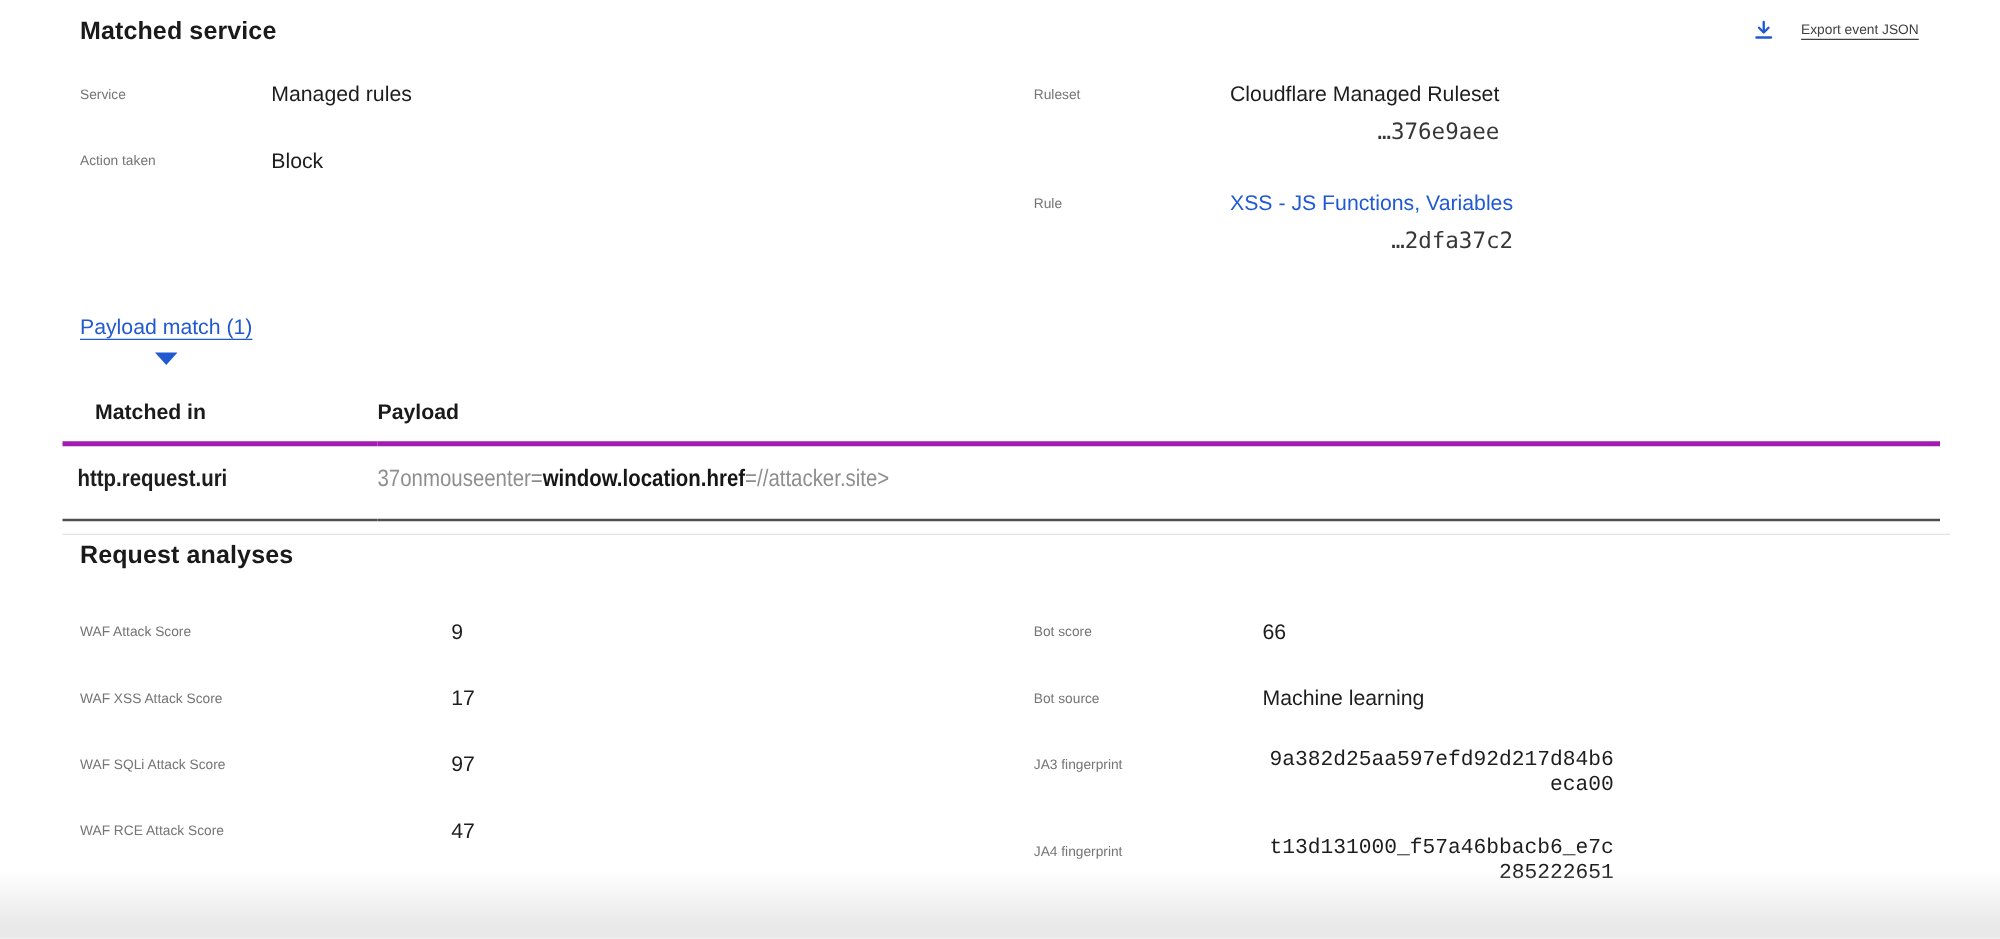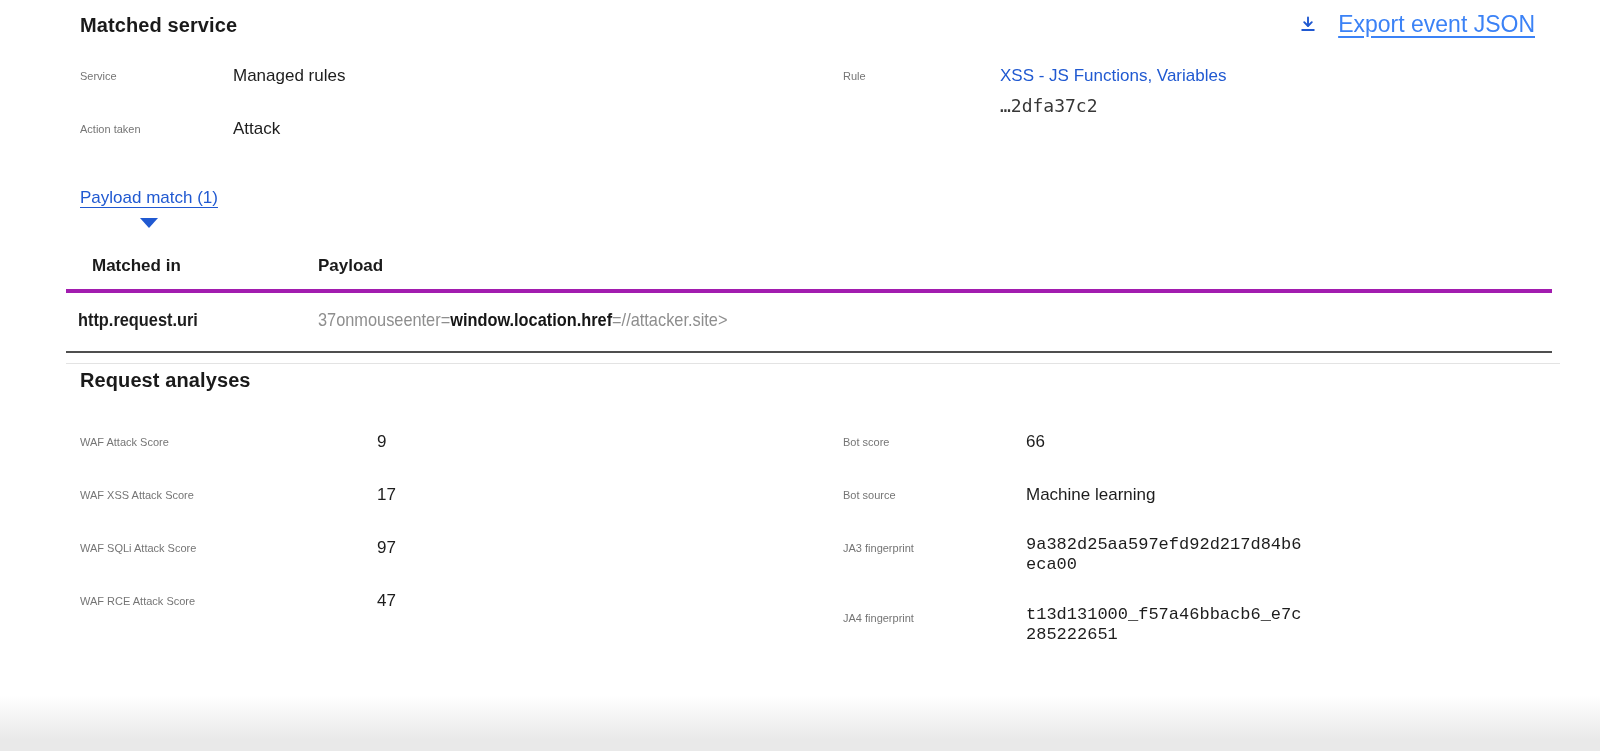--- a/index.html
+++ b/index.html
@@ -6,42 +6,42 @@
   html, body { background: #ffffff; }
   body {
     width: 1600px; height: 751px;
     font-family: "Liberation Sans", sans-serif;
     color: #1d1d1d;
     overflow: hidden;
   }
   .page {
     position: relative;
     width: 1600px; height: 751px;
-    padding: 13px 65px 0 80px;
+    padding: 13px 65px 0 64px;
     background: #ffffff;
   }
 
   
   .header-row { display: flex; justify-content: space-between; align-items: flex-start; }
   h2.section-title { font-size: 20px; line-height: 24px; font-weight: 700; color: #1a1a1a; letter-spacing: .1px; }
   .export-link {
     display: flex; align-items: center; gap: 21px;
-    color: #3b82f6; font-size: 23px; line-height: 22px;
+    color: #404040; font-size: 11px; line-height: 22px;
     text-decoration: none; cursor: pointer;
   }
   .export-link .link-text { text-decoration: underline; text-underline-offset: 4px; }
   .export-link svg { display: block; }
 
   
   .fields-top { display: flex; margin-top: 29px; }
   .col-left { width: 763px; flex: none; }
   .col-right { flex: 1; min-width: 0; }
   .field { display: flex; margin-bottom: 33px; }
   .field .label { flex: none; font-size: 11px; line-height: 20px; color: #757575; }
-  .field .value { font-size: 17px; line-height: 20px; color: #1d1d1d; }
+  .field .value { font-size: 17px; line-height: 20px; color: #1d1d1d; text-align: right; }
   .lw-153 .label { width: 153px; }
   .lw-157 .label { width: 157px; }
   .lw-297 .label { width: 297px; }
   .lw-183 .label { width: 183px; }
   .field.mb-37 { margin-bottom: 37px; }
 
   .mono-id {
     font-family: "DejaVu Sans Mono", monospace;
     font-size: 18px; line-height: 20px; color: #373737;
     margin-top: 10px;
@@ -121,24 +121,31 @@
 
   
   <div class="fields-top">
     <div class="col-left">
       <div class="field lw-153">
         <div class="label">Service</div>
         <div class="value">Managed rules</div>
       </div>
       <div class="field lw-153">
         <div class="label">Action taken</div>
-        <div class="value">Attack</div>
+        <div class="value">Block</div>
       </div>
     </div>
     <div class="col-right">
+      <div class="field lw-157 mb-37">
+        <div class="label">Ruleset</div>
+        <div class="value">
+          <div>Cloudflare Managed Ruleset</div>
+          <div class="mono-id">…376e9aee</div>
+        </div>
+      </div>
       <div class="field lw-157">
         <div class="label">Rule</div>
         <div class="value">
           <div><a class="rule-link">XSS - JS Functions, Variables</a></div>
           <div class="mono-id">…2dfa37c2</div>
         </div>
       </div>
     </div>
   </div>
 

